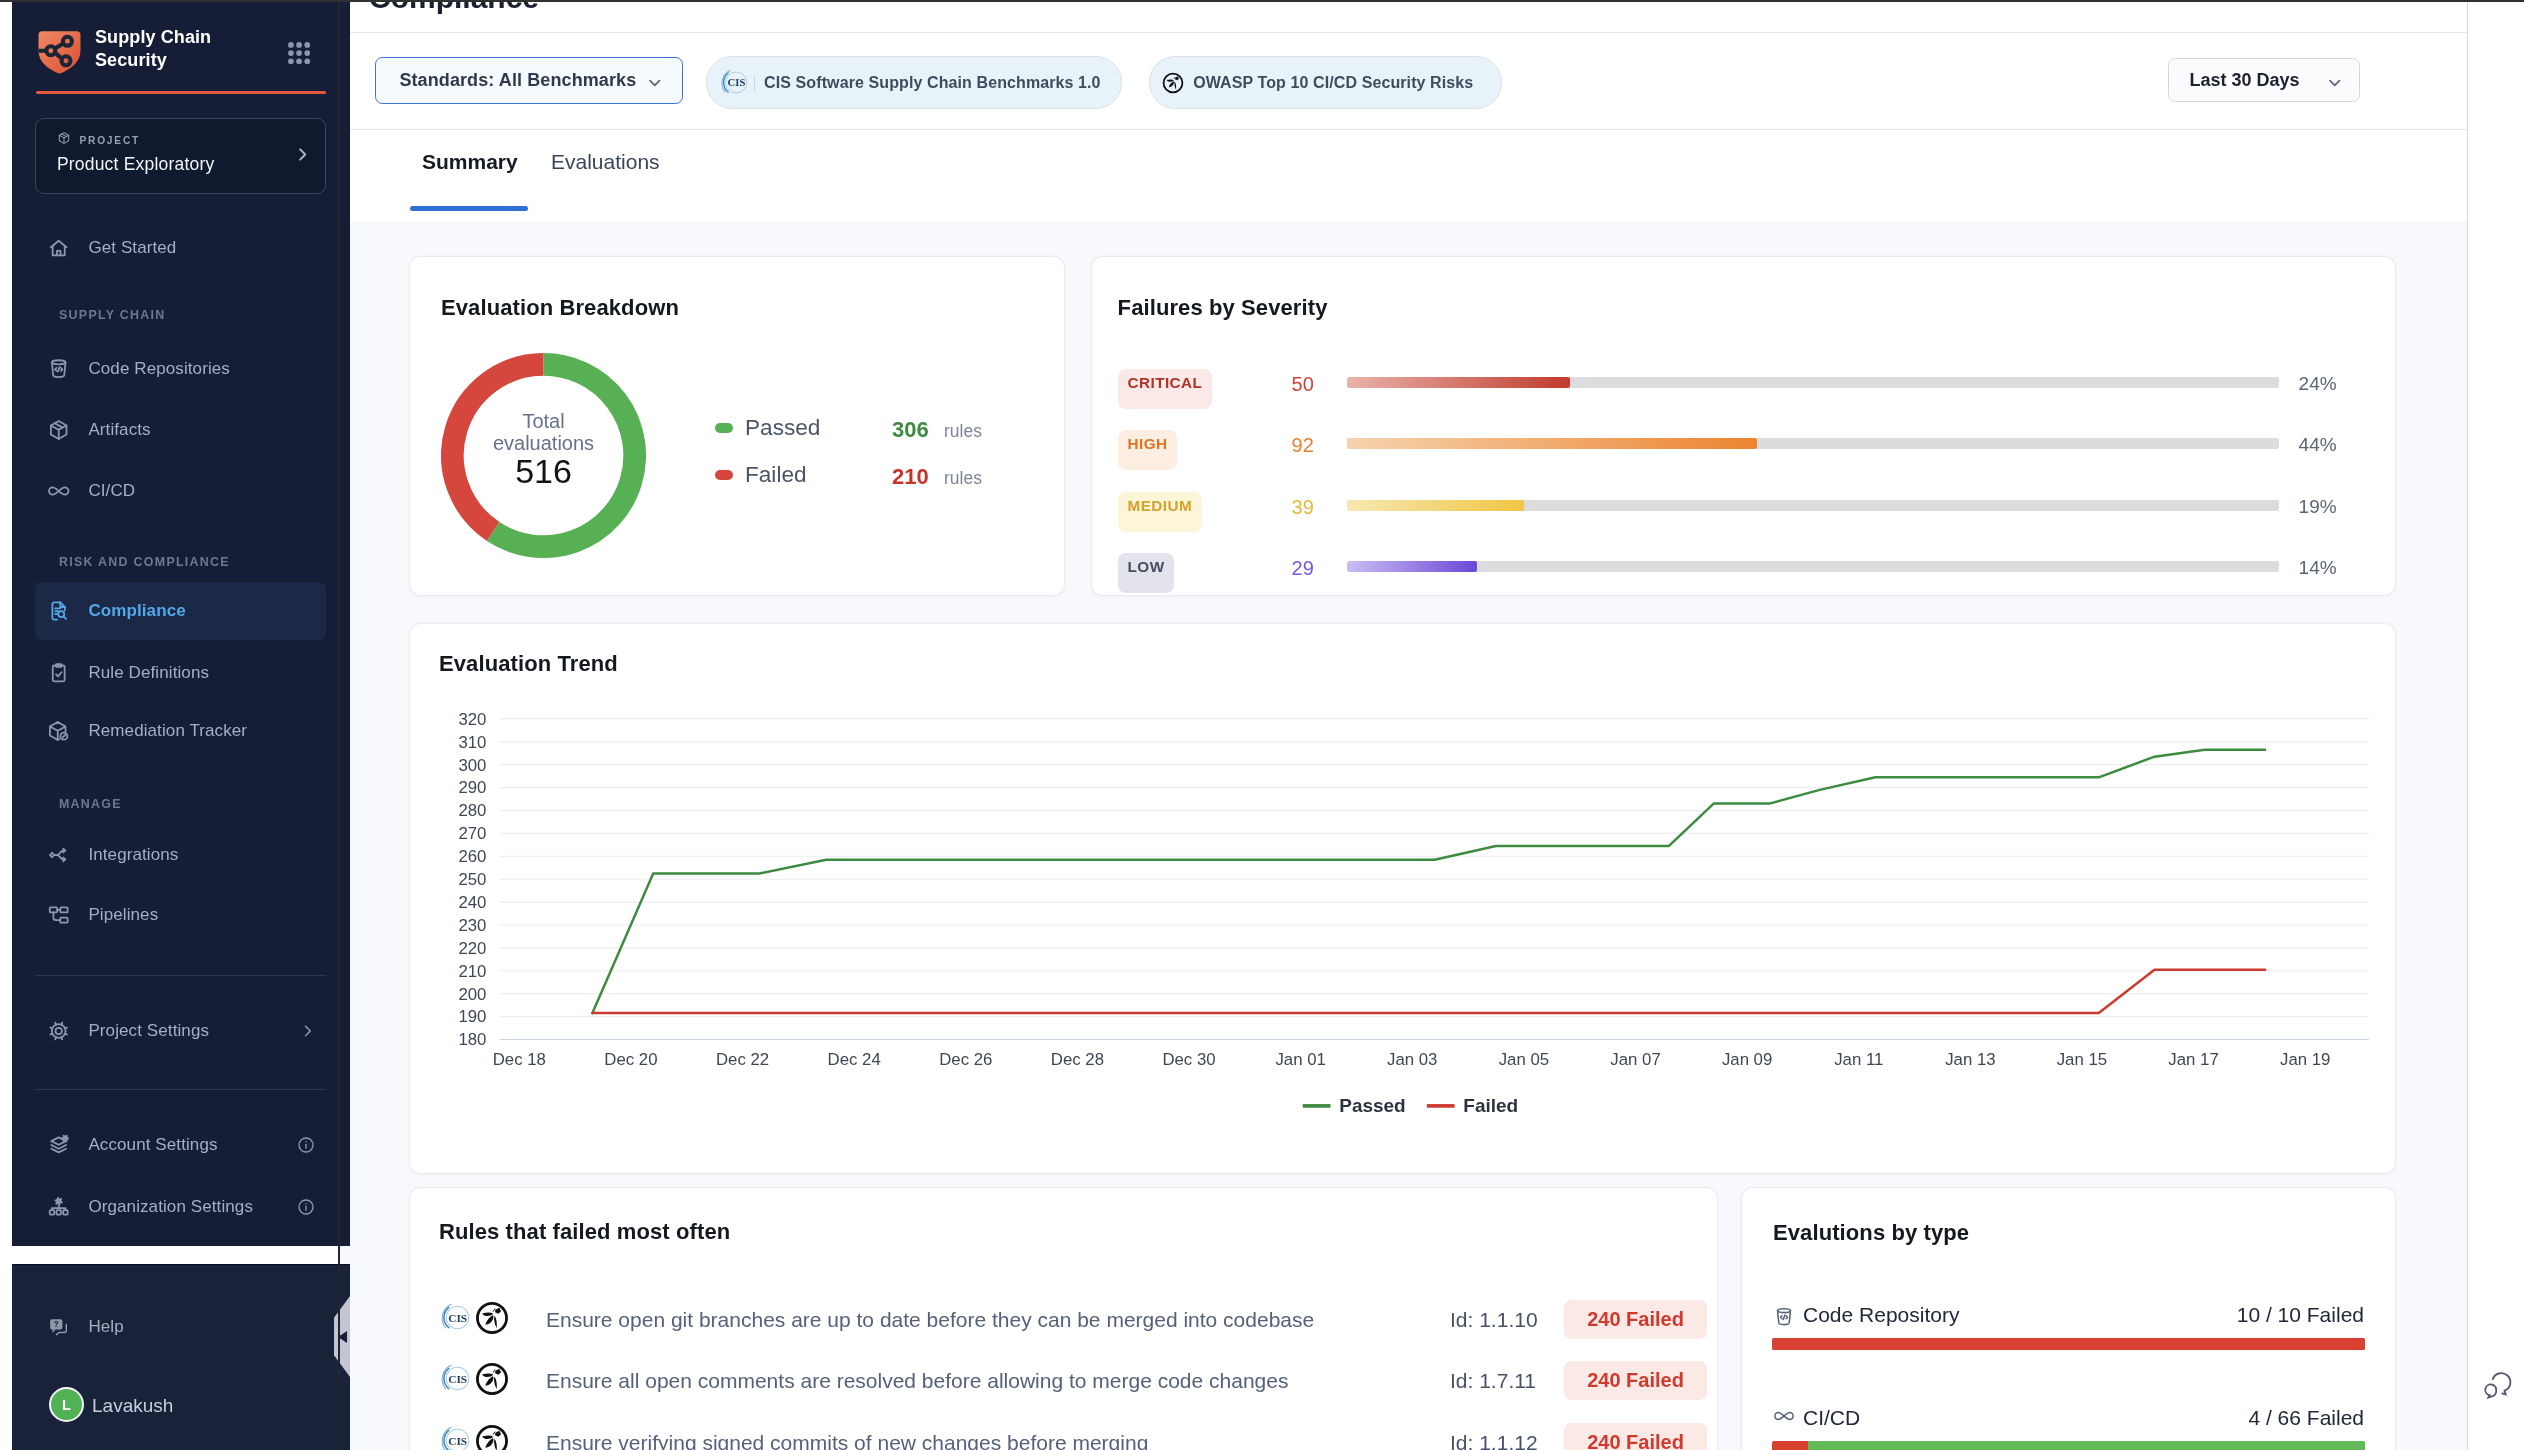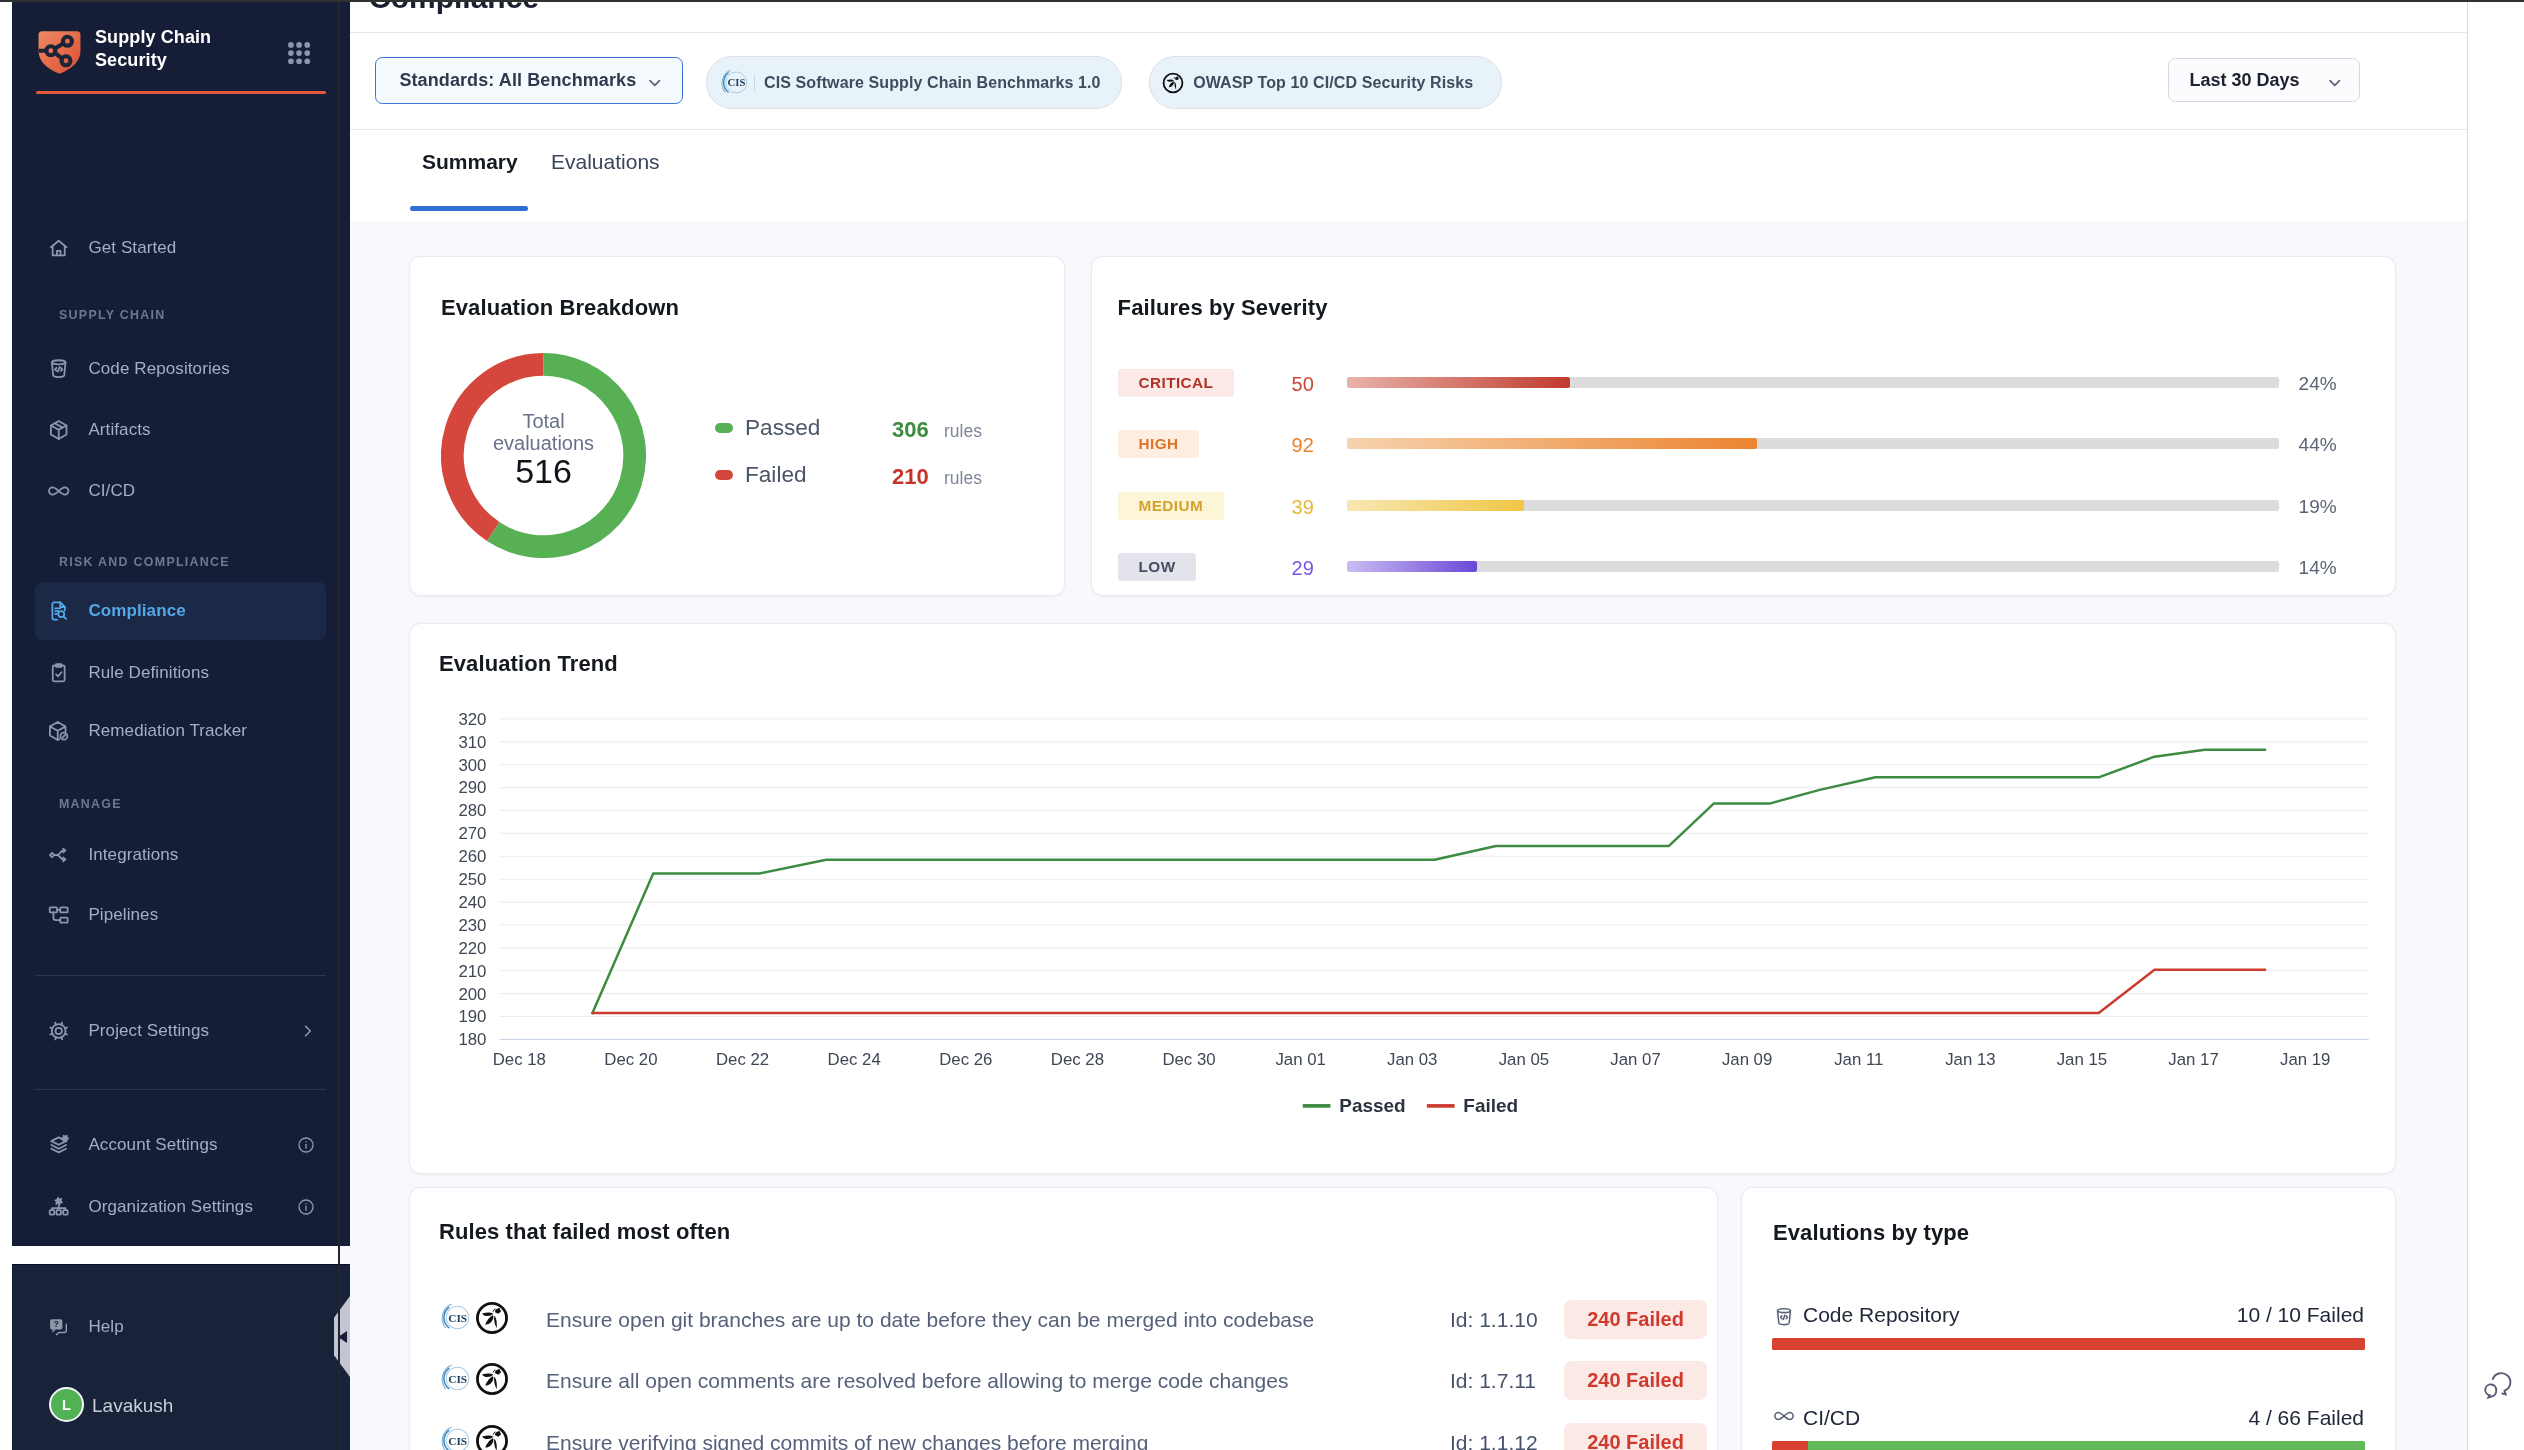--- a/index.html
+++ b/index.html
@@ -56,21 +56,21 @@
 #donutc{position:absolute;left:31px;top:91px;width:205px;height:205px;display:flex;flex-direction:column;align-items:center;justify-content:center;text-align:center}
 #donutc .l1{font-size:20px;color:#68718a;line-height:22px}
 #donutc .l2{font-size:34px;font-weight:normal;color:#10131a;margin-top:-2.9px}
 .legrow{position:absolute;left:305px;width:307px;height:29px}
 .legrow .pill{position:absolute;left:0;top:10.2px;width:17.5px;height:9.5px;border-radius:5.1px}
 .legrow .lt{position:absolute;left:30px;top:2.2px;font-size:22.6px;color:#4b5569}
 .legrow .ln{position:absolute;left:177px;top:3.7px;font-size:22px;font-weight:bold}
 .legrow .lr{position:absolute;left:229px;top:8px;font-size:17.5px;color:#7d8698}
 
 .sevrow{position:absolute;left:25.6px;width:1219px;height:41px}
-.sevbadge{position:absolute;left:0;top:5.8px;height:28px;line-height:28px;padding:0 21px;border-radius:3px;font-size:15.3px;font-weight:bold;letter-spacing:0.4px}
+.sevbadge{position:absolute;left:0;top:5.8px;height:40px;line-height:28px;padding:0 10px;border-radius:8px;font-size:15.3px;font-weight:bold;letter-spacing:0.4px}
 .sevnum{position:absolute;left:174px;top:9.5px;font-size:20px}
 .sevtrack{position:absolute;left:229px;top:14px;width:932px;height:11px;background:#dcdcde;border-radius:2.2px;overflow:hidden}
 .sevfill{position:absolute;left:0;top:0;height:11px;border-radius:2.2px}
 .sevpct{position:absolute;right:0;top:9.5px;font-size:19px;color:#5b6476}
 
 .rulerow{position:absolute;left:29px;width:1251px;height:41px}
 .rlogo{position:absolute;left:0;top:0}
 .rlogo2{position:absolute;left:36px;top:-1.5px}
 .rtext{position:absolute;left:107px;top:5.8px;font-size:21px;color:#55607a}
 .rid{position:absolute;left:1011px;top:5.8px;font-size:21px;color:#46516a}
@@ -104,20 +104,33 @@
         <circle cx="15.2" cy="4.0" r="3.9" fill="#8d96ab"></circle>
         <circle cx="26.4" cy="4.0" r="3.9" fill="#8d96ab"></circle>
         <circle cx="4.0" cy="15.2" r="3.9" fill="#8d96ab"></circle>
         <circle cx="15.2" cy="15.2" r="3.9" fill="#8d96ab"></circle>
         <circle cx="26.4" cy="15.2" r="3.9" fill="#8d96ab"></circle>
         <circle cx="4.0" cy="26.4" r="3.9" fill="#8d96ab"></circle>
         <circle cx="15.2" cy="26.4" r="3.9" fill="#8d96ab"></circle>
         <circle cx="26.4" cy="26.4" r="3.9" fill="#8d96ab"></circle>
       </svg></div>
     <div id="sbrule"></div>
+    <div id="projbox">
+      <span class="pic"><svg width="14" height="14" viewBox="0 0 24 24" fill="none" stroke="#8d96ab" stroke-width="1.9" stroke-linecap="round" stroke-linejoin="round">
+          <path d="M12 2.8 20 7.3v9.4L12 21.2 4 16.7V7.3z"></path>
+          <path d="M4 7.3l8 4.5 8-4.5"></path>
+          <path d="M12 11.8v9.4"></path>
+          <path d="M8 5.05l8 4.5"></path>
+        </svg></span>
+      <span class="plab">PROJECT</span>
+      <span class="pname">Product Exploratory</span>
+      <span class="pchev"><svg width="19" height="19" viewBox="0 0 24 24" fill="none" stroke="#aab2c4" stroke-width="2.6" stroke-linecap="round" stroke-linejoin="round">
+          <path d="M9 5.5 15.5 12 9 18.5"></path>
+        </svg></span>
+    </div>
     <div class="nav" style="top:219px">
       <span class="nicon">
         <svg width="23.4" height="23.4" viewBox="0 0 24 24" fill="none" stroke="#8d96ab" stroke-width="1.85" stroke-linecap="round" stroke-linejoin="round">
           <path d="M4 11.2 12 4.6l8 6.6"></path>
           <path d="M5.8 9.9v9.6h12.4V9.9"></path>
           <path d="M10.2 19.5v-4.6h3.6v4.6"></path>
         </svg>
       </span>
       <span class="nlabel">Get Started</span>
     </div>

